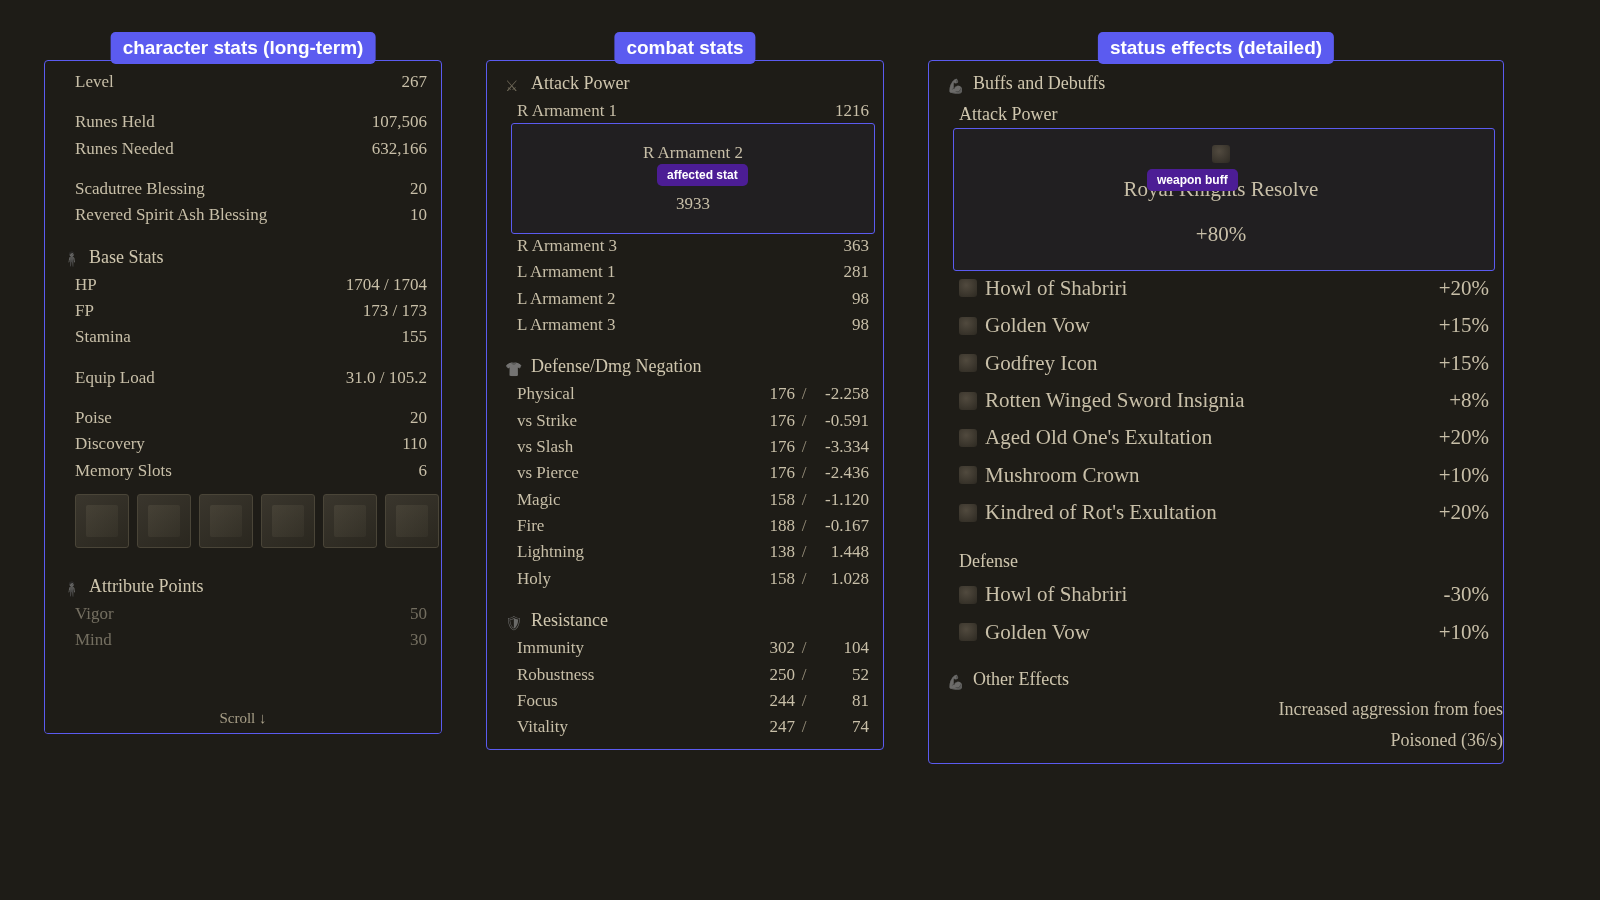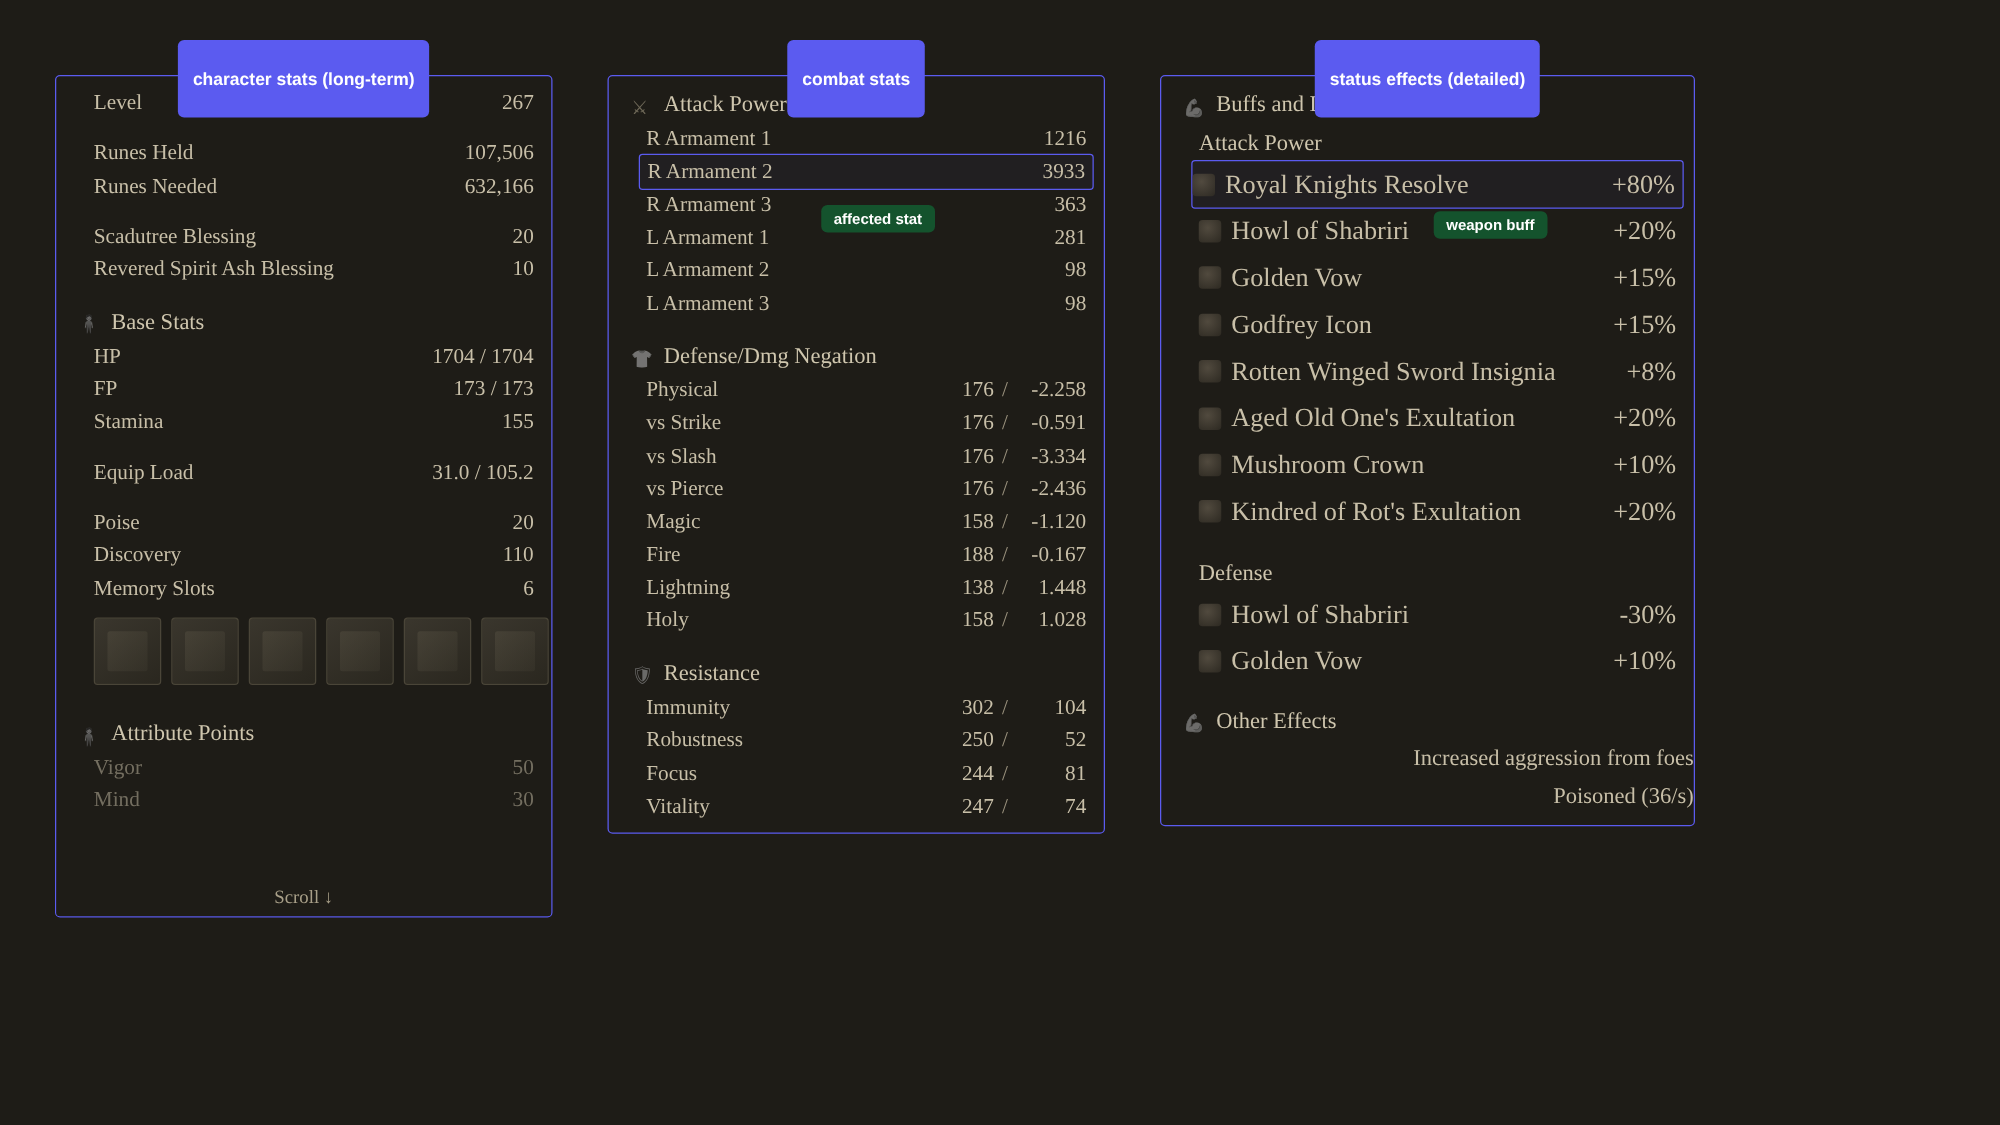--- a/index.html
+++ b/index.html
@@ -22,23 +22,23 @@
   width: 398px;
 }
 .panel-tag {
   position: absolute;
   top: -28px;
   left: 50%;
   transform: translateX(-50%);
   background: #5b5bf0;
   color: #fff;
   font-family: Arial, sans-serif;
-  font-size: 14px;
+  font-size: 19px;
   font-weight: 600;
-  padding: 23px 12px;
+  padding: 5px 12px;
   border-radius: 5px;
   white-space: nowrap;
   z-index: 10;
 }
 .panel-box {
   border: 1.5px solid #5b5bf0;
   border-radius: 4px;
   padding: 8px 0 8px 0;
   position: relative;
 }
@@ -79,22 +79,23 @@
   line-height: 1.55;
 }
 .triple-row .label { flex: 1; }
 .triple-row .v1 { width: 60px; text-align: right; }
 .triple-row .slash { width: 18px; text-align: center; color: #9a927d; }
 .triple-row .v2 { width: 56px; text-align: right; }
 .highlight-row {
   border: 1.5px solid #5b5bf0;
   border-radius: 3px;
   margin: -1px -6px;
-  padding: 0 6px;
+  padding: 16px 6px;
   background: rgba(91,91,240,0.05);
+  flex-direction: column;
 }
 .buff-row {
   display: flex;
   align-items: center;
   gap: 8px;
   font-size: 21px;
   line-height: 1.78;
   padding-left: 0;
 }
 .buff-icon {
@@ -103,21 +104,21 @@
   display: inline-block;
   border-radius: 3px;
   background: radial-gradient(circle at 40% 35%, #5a5245, #2f2b23);
   opacity: 0.85;
   flex-shrink: 0;
 }
 .buff-row .label { flex: 1; }
 .buff-row .val { text-align: right; }
 .sub-tag {
   position: absolute;
-  background: #14532d;
+  background: #4c1d95;
   color: #fff;
   font-family: Arial, sans-serif;
   font-size: 12px;
   font-weight: 600;
   padding: 4px 10px;
   border-radius: 5px;
   white-space: nowrap;
   z-index: 9;
 }
 .item-slots {
@@ -398,21 +399,21 @@
           <div class="triple-row">
             <span class="label">Vitality</span>
             <span class="v1">247</span>
             <span class="slash">/</span>
             <span class="v2">74</span>
           </div>
         </div>
     </div>
   </div>
 
-  <div class="panel" style="width: 428px;">
+  <div class="panel" style="width: 576px;">
     <div class="panel-tag">status effects (detailed)</div>
     <div class="panel-box" style="position:relative;">
       <div class="section-header">
         <span class="icon icon-flex"></span>
         <span>Buffs and Debuffs</span>
       </div>
       <div class="sub-header">Attack Power</div>
       <div class="rows" id="p3-atk" style="position:relative; padding-left:30px;">
           <div class="buff-row highlight-row">
             <span class="buff-icon"></span>

